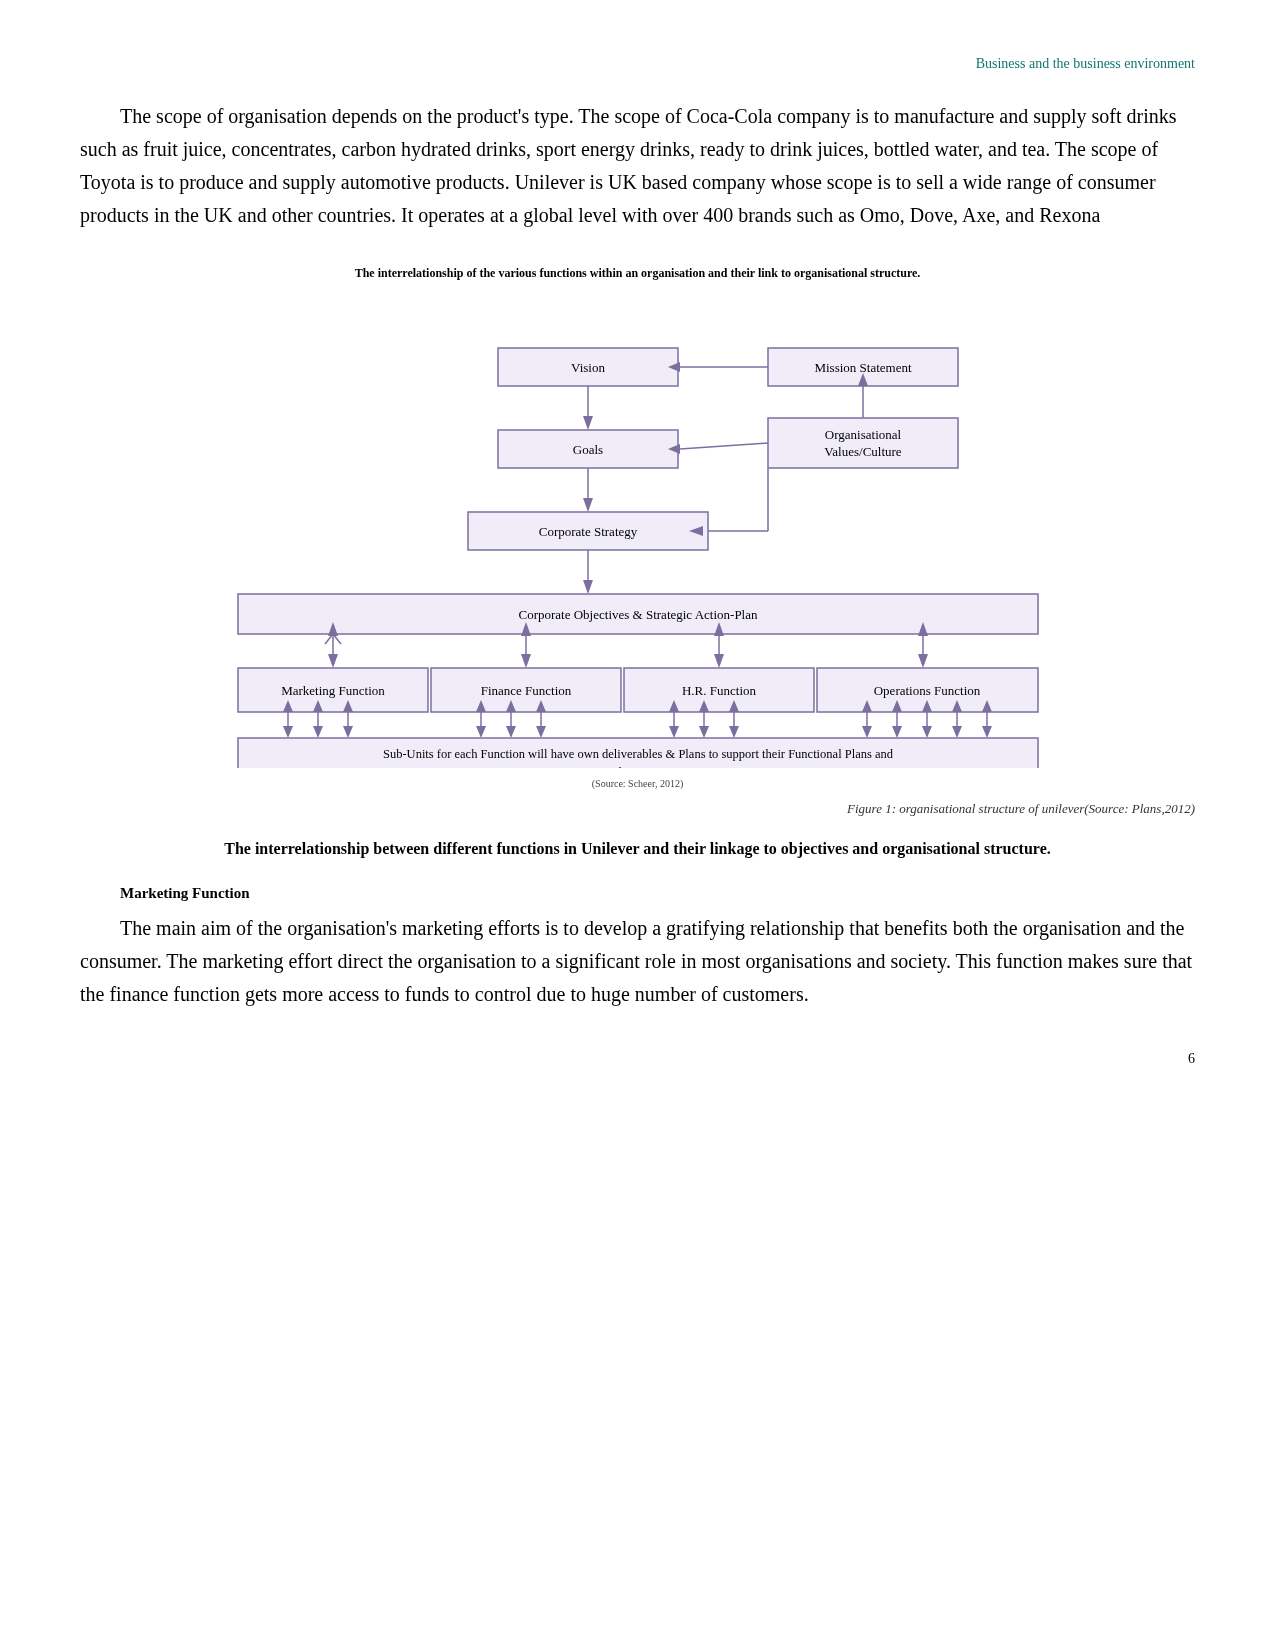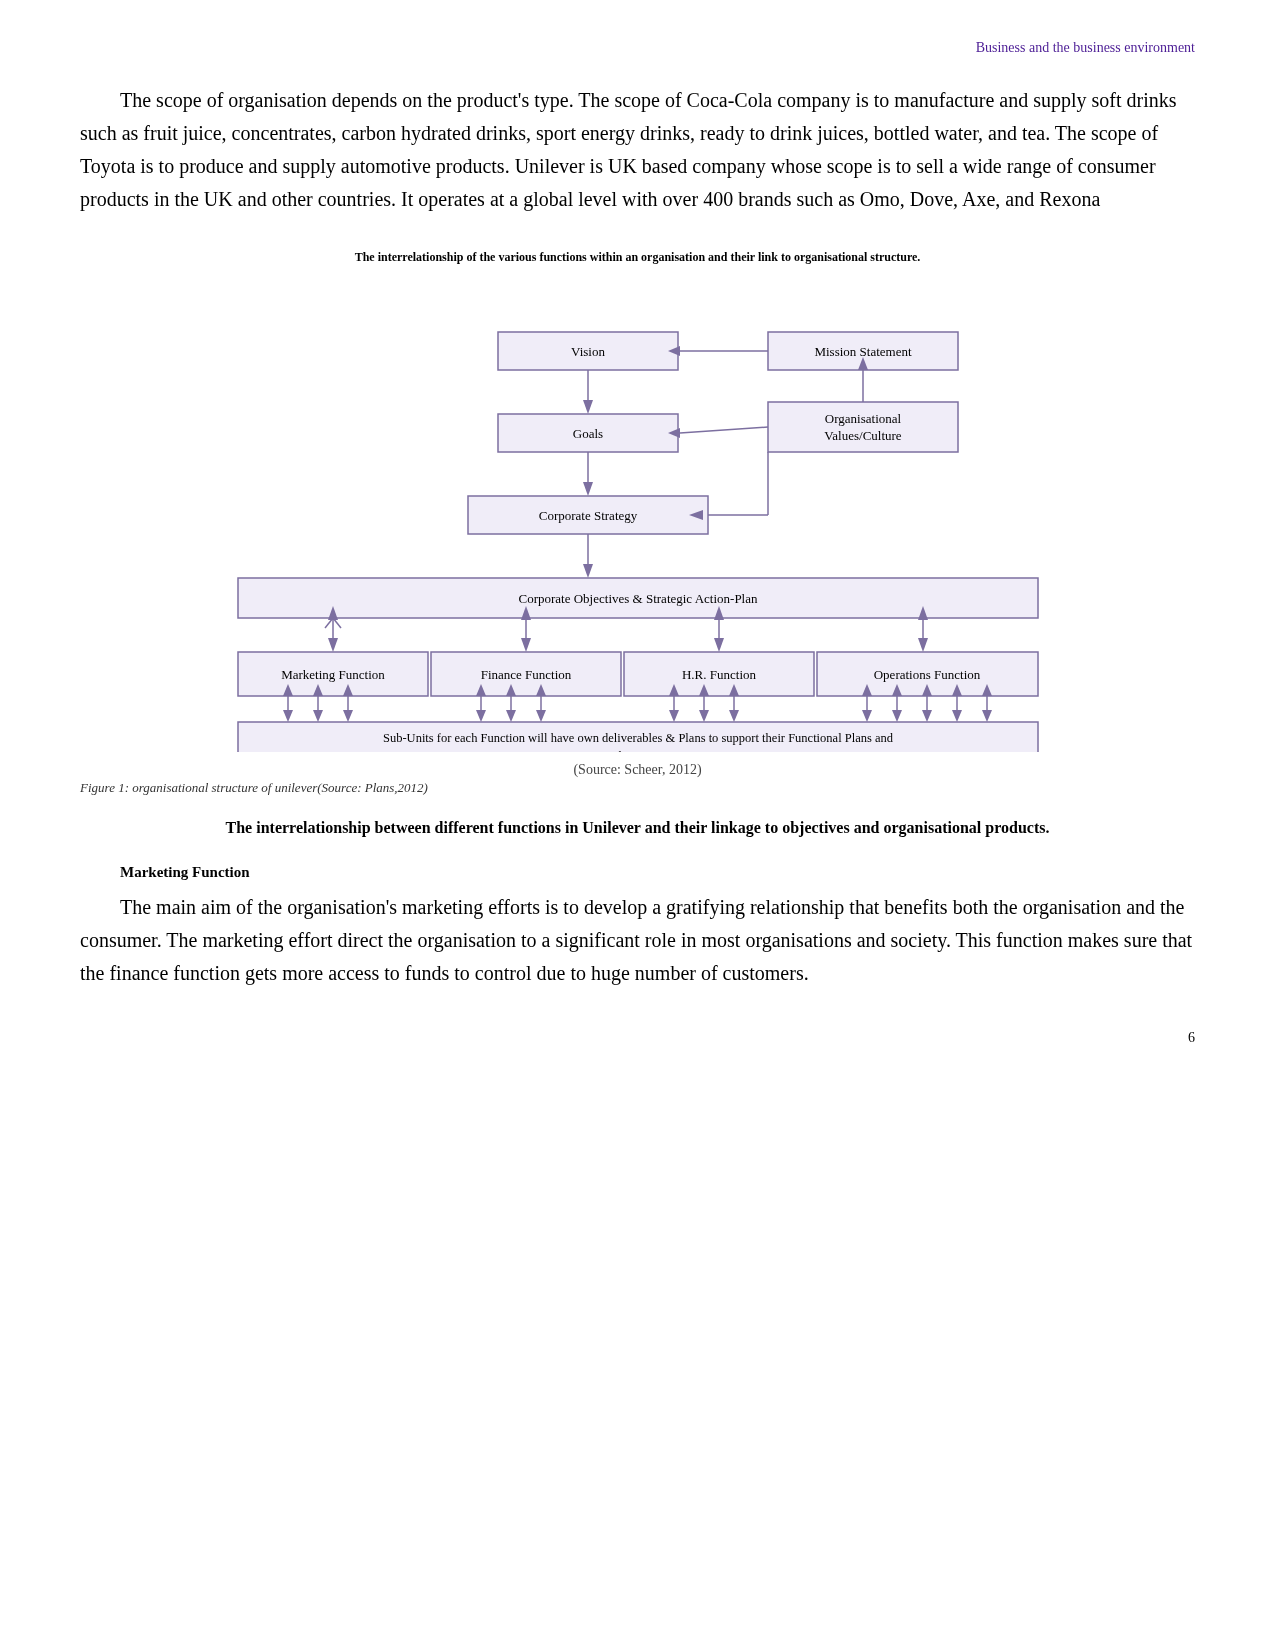--- a/index.html
+++ b/index.html
@@ -9,49 +9,50 @@
       font-size: 15px;
       color: #000;
       width: 1275px;
       min-height: 1651px;
       padding: 40px 80px 60px 80px;
     }
     .page-header {
       text-align: right;
       font-size: 14px;
       margin-bottom: 28px;
-      color: #4c1d95;
+      color: #0f766e;
+      margin-top: 16px;
     }
     .body-text {
       text-indent: 40px;
       line-height: 1.65;
       margin-bottom: 18px;
       font-size: 20px;
     }
     .section-heading {
       text-align: center;
       font-weight: bold;
       font-size: 12px;
       line-height: 1.5;
       margin: 32px 0 36px 0;
     }
     
     .source-caption {
-      font-size: 14px;
+      font-size: 10px;
       color: #444;
       margin-top: 4px;
       text-align: center;
     }
     .figure-caption {
       font-size: 13px;
       font-style: italic;
       color: #333;
       display: flex;
-      justify-content: flex-start;
-      margin-top: 2px;
+      justify-content: flex-end;
+      margin-top: 12px;
       margin-bottom: 18px;
     }
     .section-heading2 {
       text-align: center;
       font-weight: bold;
       font-size: 16px;
       line-height: 1.5;
       margin: 20px 0 24px 0;
     }
     .sub-heading {
@@ -214,19 +215,19 @@
 
 <div class="source-caption">
   <span>(Source: Scheer, 2012)</span>
 </div>
 
 <div class="figure-caption">
   <span>Figure 1: organisational structure of unilever</span>
   <span>(Source: Plans,2012)</span>
 </div>
 
-<div class="section-heading2">The interrelationship between different functions in Unilever and their linkage to objectives and organisational products.</div>
+<div class="section-heading2">The interrelationship between different functions in Unilever and their linkage to objectives and organisational structure.</div>
 
 <div class="sub-heading">Marketing Function</div>
 
 <p class="body-text">The main aim of the organisation's marketing efforts is to develop a gratifying relationship that benefits both the organisation and the consumer. The marketing effort direct the organisation to a significant role in most organisations and society. This function makes sure that the finance function gets more access to funds to control due to huge number of customers.</p>
 
 <div class="page-number">6</div>
 
 </body></html>

